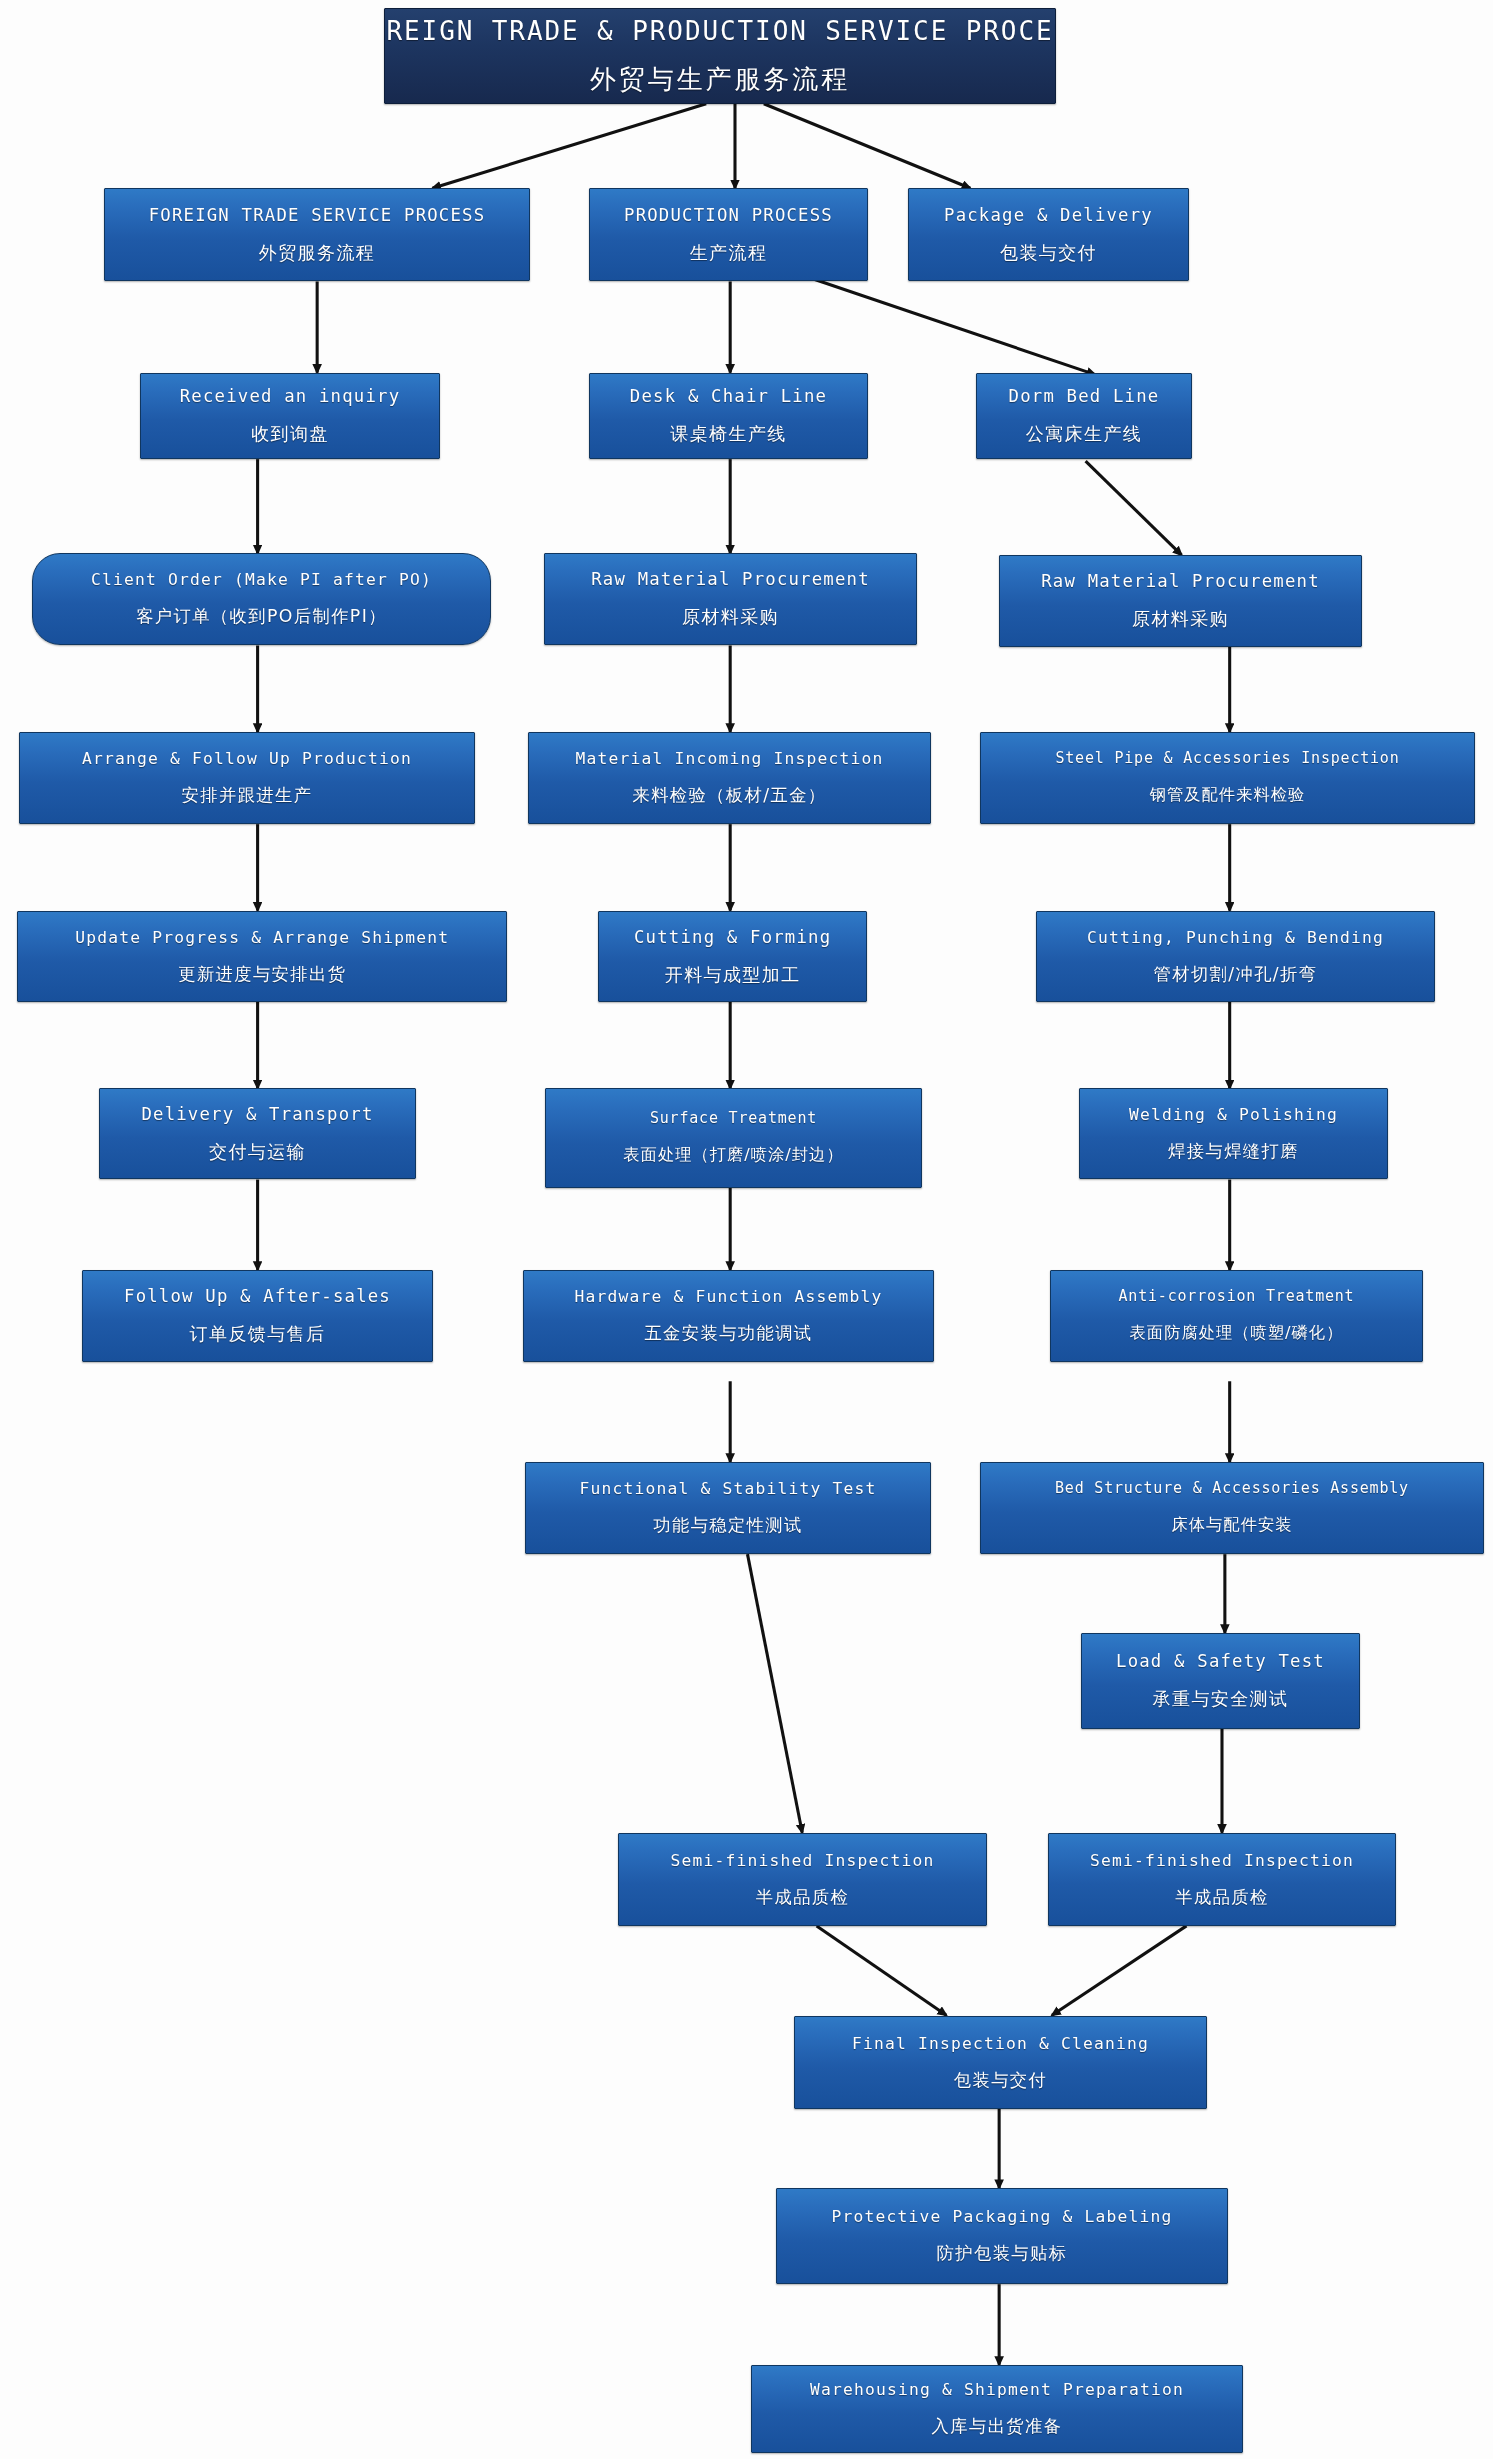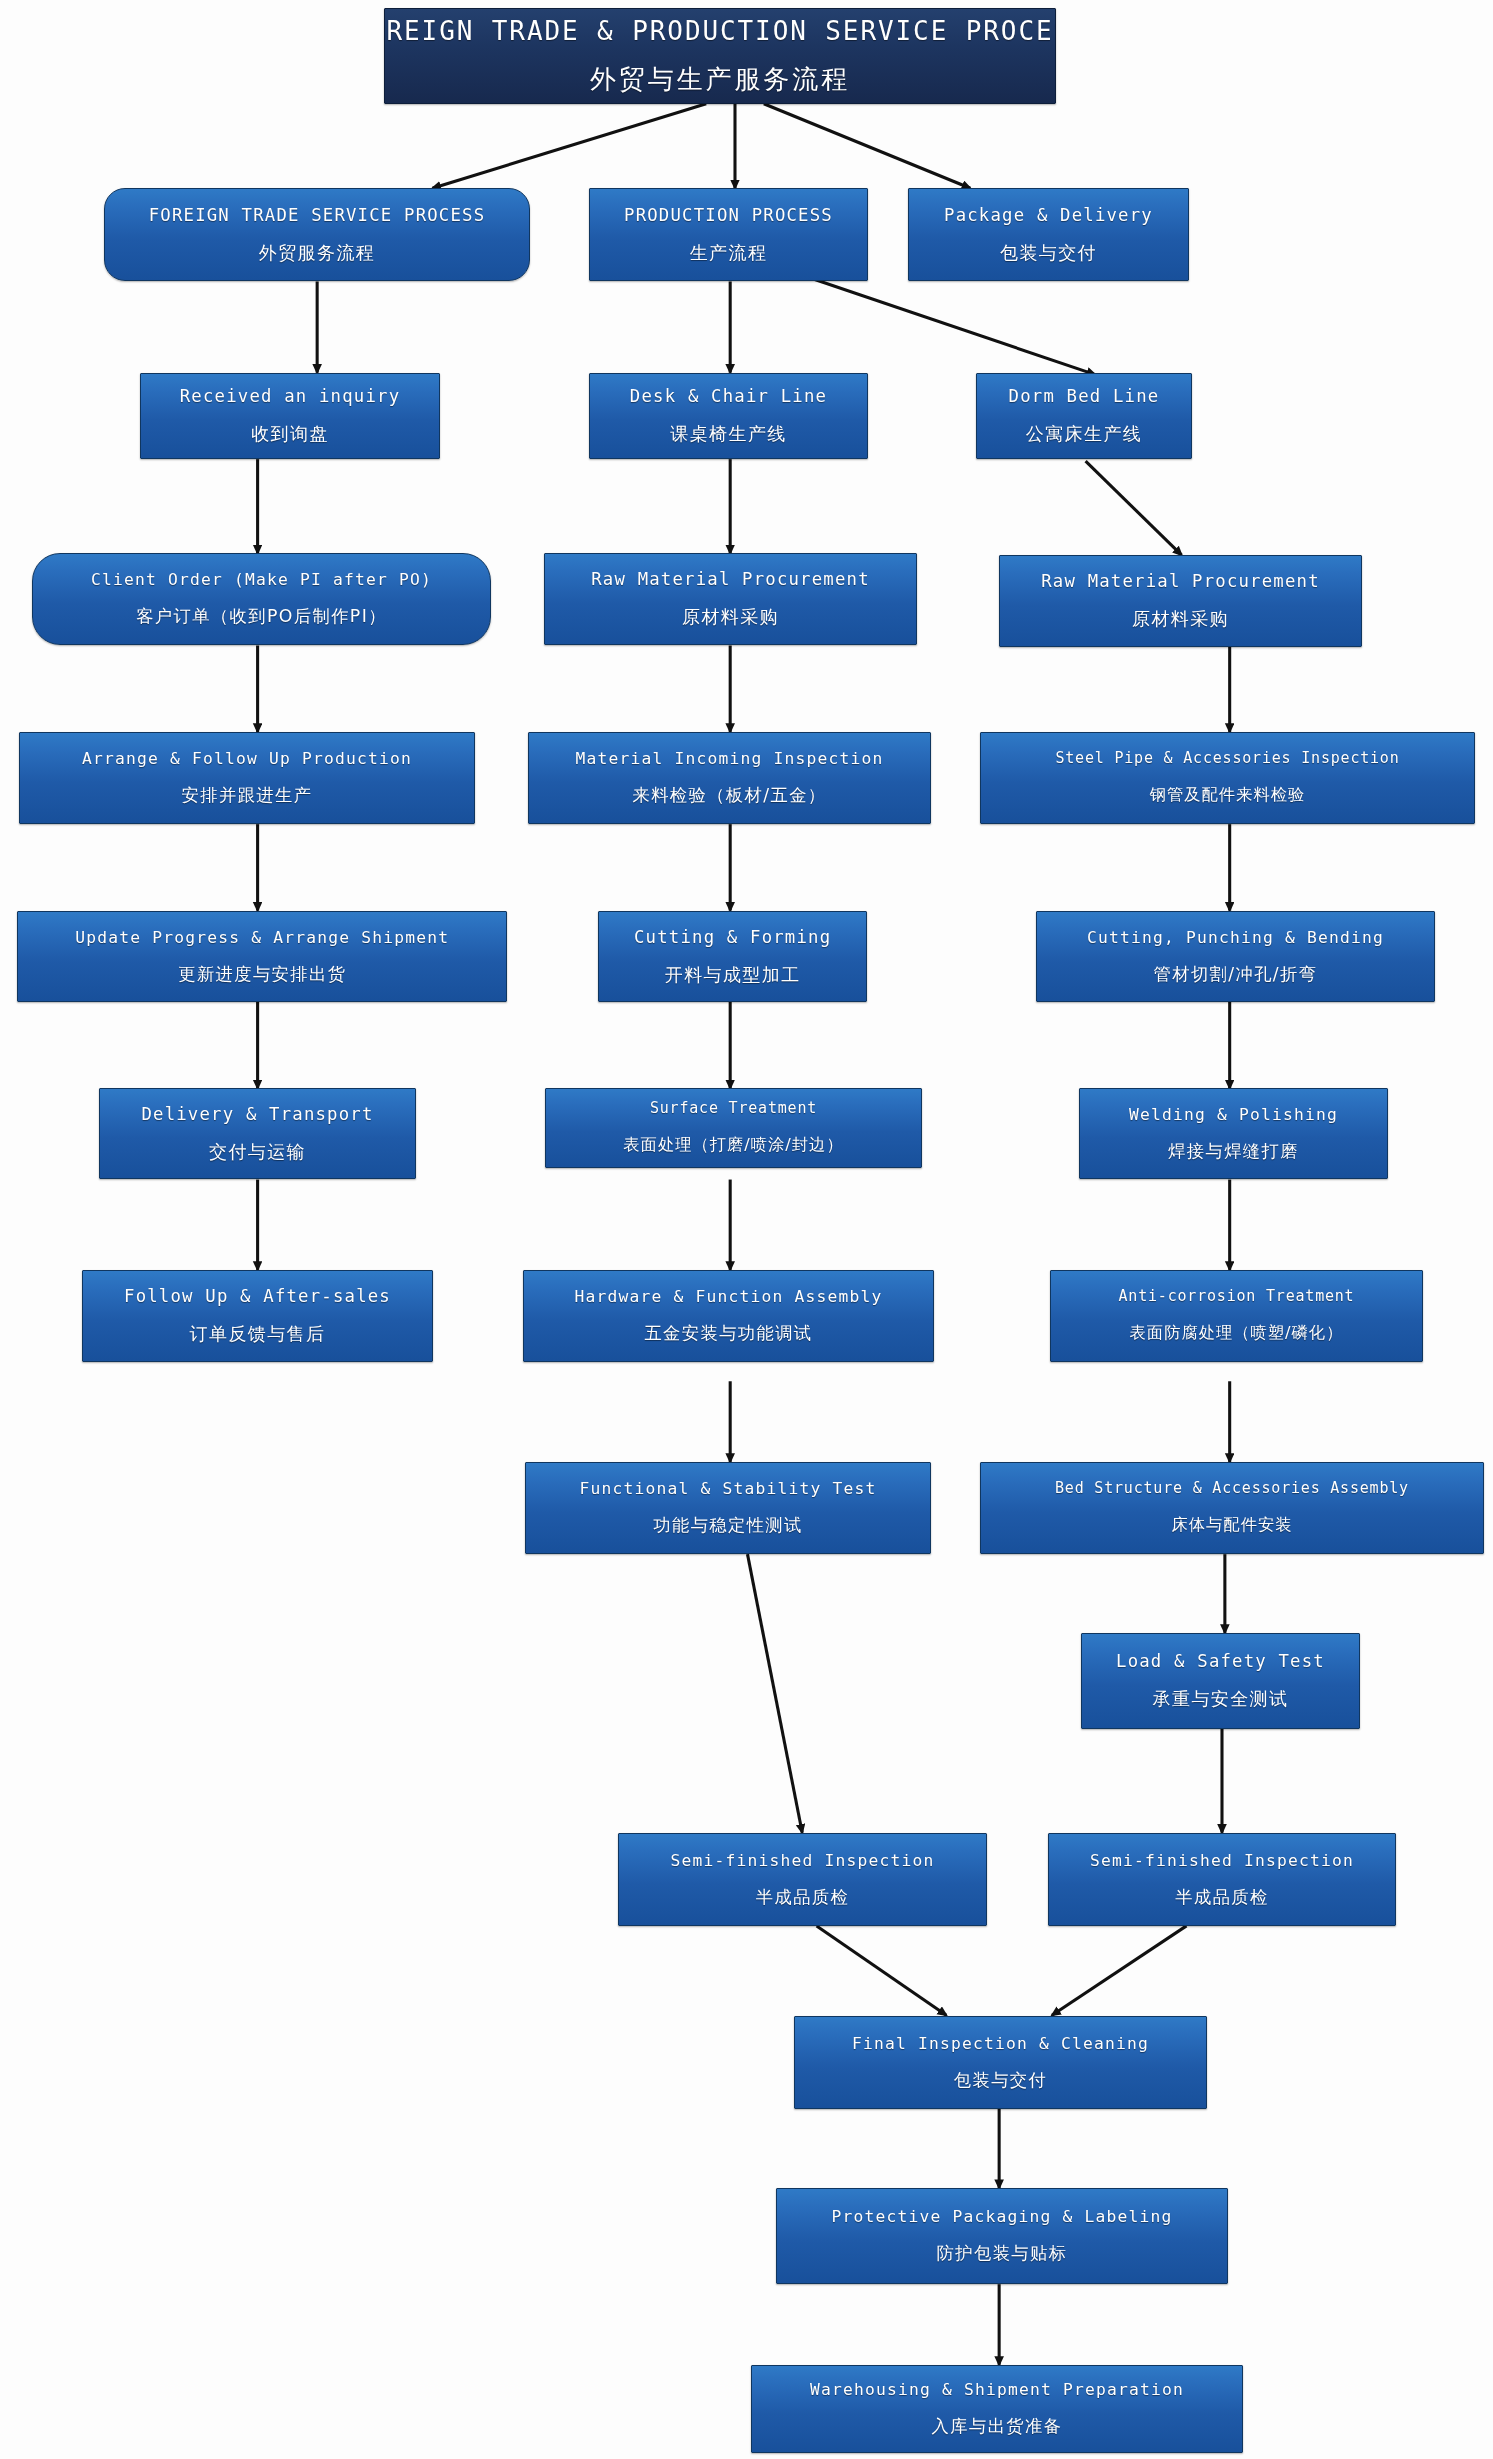--- a/index.html
+++ b/index.html
@@ -117,21 +117,21 @@
       <line x1="1040" y1="2195" x2="1040" y2="2278"></line>
       <line x1="1040" y1="2378" x2="1040" y2="2462"></line>
     </g>
   </svg>
 
   <div class="node title s-title" style="left:384px;top:7.7px;width:672px;height:96px;">
     <div class="en">FOREIGN TRADE &amp; PRODUCTION SERVICE PROCESS</div>
     <div class="zh">外贸与生产服务流程</div>
   </div>
 
-  <div class="node s-md" style="left:104px;top:188px;width:426px;height:93px;border-radius:21px;">
+  <div class="node s-md" style="left:104px;top:188px;width:426px;height:93px;">
     <div class="en">FOREIGN TRADE SERVICE PROCESS</div>
     <div class="zh">外贸服务流程</div>
   </div>
 
   <div class="node s-md" style="left:589px;top:188px;width:279px;height:93px;">
     <div class="en">PRODUCTION PROCESS</div>
     <div class="zh">生产流程</div>
   </div>
 
   <div class="node s-md" style="left:908px;top:188px;width:281px;height:93px;">
@@ -182,21 +182,21 @@
   <div class="node s-sm" style="left:528px;top:732px;width:403px;height:92px;">
     <div class="en">Material Incoming Inspection</div>
     <div class="zh">来料检验（板材/五金）</div>
   </div>
 
   <div class="node s-md" style="left:598px;top:911px;width:269px;height:91px;padding-left:8px;">
     <div class="en">Cutting &amp; Forming</div>
     <div class="zh">开料与成型加工</div>
   </div>
 
-  <div class="node s-xs" style="left:545px;top:1088px;width:377px;height:80px;">
+  <div class="node s-xs" style="left:545px;top:1088px;width:377px;height:100px;">
     <div class="en">Surface Treatment</div>
     <div class="zh">表面处理（打磨/喷涂/封边）</div>
   </div>
 
   <div class="node s-sm" style="left:523px;top:1270px;width:411px;height:92px;">
     <div class="en">Hardware &amp; Function Assembly</div>
     <div class="zh">五金安装与功能调试</div>
   </div>
 
   <div class="node s-sm" style="left:525px;top:1462px;width:406px;height:92px;">

